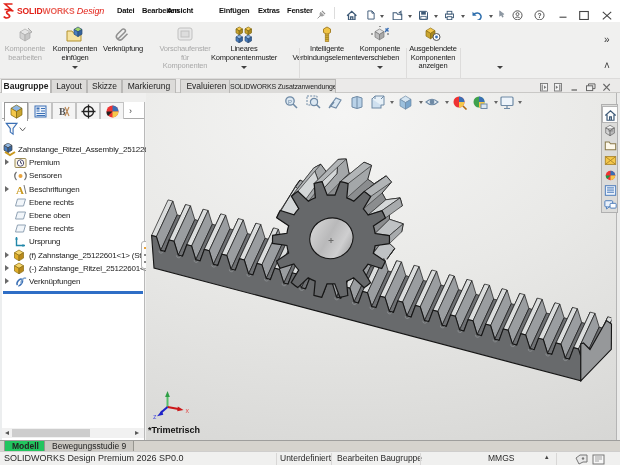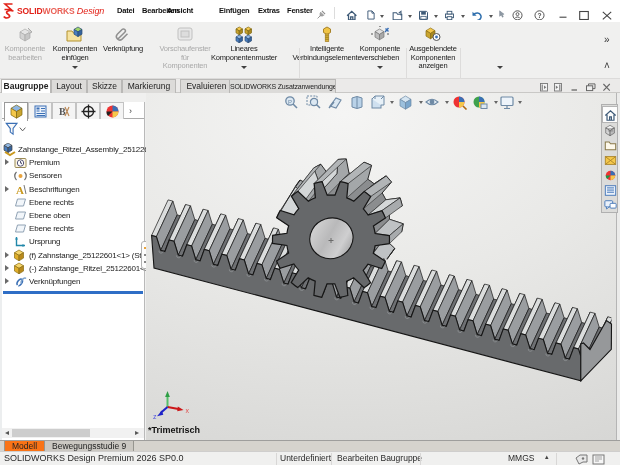--- a/index.html
+++ b/index.html
@@ -38,21 +38,21 @@
 
 #vp { left:146px; top:93px; width:470px; height:347px;
   background:radial-gradient(135% 115% at 42% 6%, #f5f5f4 0%, #e9e9e7 42%, #d4d4d2 100%); }
 #trimet { position:absolute; left:2px; top:332px; font-size:9px; font-weight:700; color:#111; }
 
 #tpane { left:601px; top:104px; width:17px; height:109px; background:#dcdcda; border:1px solid #b0b0b0; }
 #redge { left:616px; top:93px; width:4px; height:347px; background:#ebebea; border-left:1px solid #b5b5b5; }
 
 #btabs { left:0; top:440px; width:620px; height:11px; background:#d6d3cd; border-top:1px solid #9f9e9c; font-size:8.5px;}
 .btab { position:absolute; top:0px; height:11px; line-height:10px; padding:0 7px; background:#cbc8c2; border:1px solid #96958f; border-top:none; color:#222;}
-.btab.act { background:#f97316; font-weight:400; }
+.btab.act { background:#22c55e; font-weight:700; }
 
 #status { left:0; top:451px; width:620px; height:14px; background:#f0f0ef; border-top:1px solid #cfcecd; font-size:8.5px; color:#2a2a2a; }
 #status span { position:absolute; top:1px; }
 .ssep { position:absolute; top:1px; width:1px; height:12px; background:#d8d7d6; }
 svg.abs { display:block; } .rbtn .ic svg, .ptab svg { display:inline-block; vertical-align:top; }
 </style></head>
 <body>
 <div id="app">
 
   <div id="title" class="abs">
@@ -671,21 +671,21 @@
 
   <div id="btabs" class="abs">
     <div class="btab act" style="left:4px">Modell</div>
     <div class="btab" style="left:44px">Bewegungsstudie 9</div>
   </div>
 
   <div id="status" class="abs">
     <span style="left:4px;font-size:9px">SOLIDWORKS Design Premium 2026 SP0.0</span>
     <span style="left:280px">Unterdefiniert</span>
     <span style="left:337px">Bearbeiten Baugruppe</span>
-    <span style="left:508px">MMGS</span>
+    <span style="left:488px">MMGS</span>
     <span style="left:545px;font-size:7px;color:#444">▴</span>
     <div class="ssep" style="left:276px"></div>
     <div class="ssep" style="left:331px"></div>
     <div class="ssep" style="left:420px"></div>
     <div class="ssep" style="left:556px"></div>
     <svg class="abs" style="left:575px;top:2px" width="13" height="11" viewBox="0 0 13 11">
         <path d="M1 4 L5 1 H12 V8 H8 L4 10 Z" fill="#e8e8e8" stroke="#777"></path>
         <circle cx="8" cy="4.5" r="1.2" fill="#777"></circle>
       </svg>
 <svg class="abs" style="left:592px;top:2px" width="13" height="11" viewBox="0 0 13 11">

